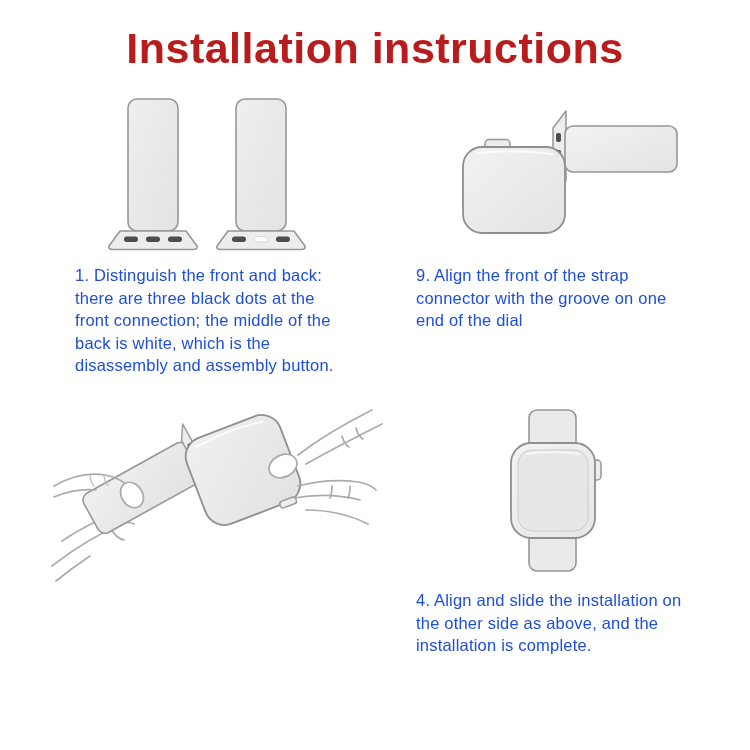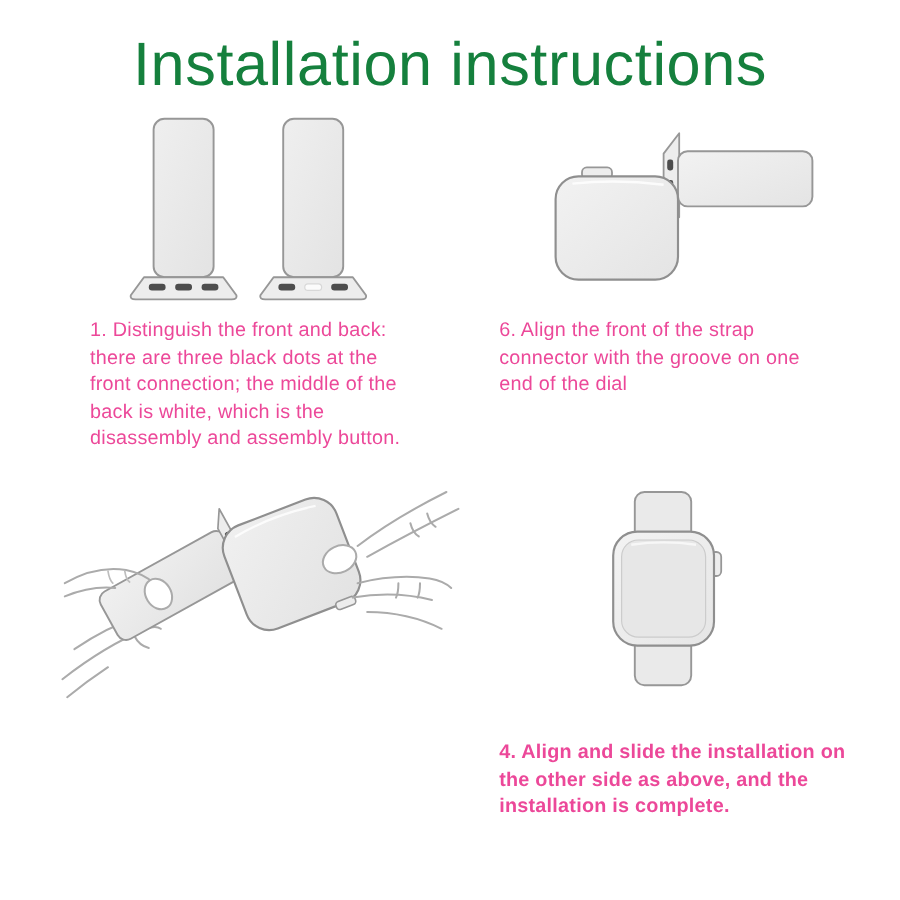--- a/index.html
+++ b/index.html
@@ -2,31 +2,31 @@
 <html><head>
 <meta charset="utf-8">
 <style>
   html,body{margin:0;padding:0;background:#fff;}
   .canvas{
     position:relative;width:750px;height:750px;background:#ffffff;
     font-family:"Liberation Sans", sans-serif;overflow:hidden;
   }
   .page-title{
     position:absolute;top:24px;left:0;width:750px;text-align:center;
-    font-size:51px;font-weight:400;color:#15803d;letter-spacing:0.5px;margin:0;
+    font-size:43px;font-weight:700;color:#b91c1c;letter-spacing:0.5px;margin:0;
   }
   .ill{position:absolute;}
   .caption{
     position:absolute;margin:0;font-size:16.5px;line-height:22.5px;
-    color:#ec4899;white-space:pre-line;letter-spacing:0.2px;
+    color:#1d4ed8;white-space:pre-line;letter-spacing:0.2px;
   }
   .cap-1{left:75px;top:264px;width:320px;}
   .cap-2{left:416px;top:264px;width:320px;}
   .cap-3{left:75px;top:589px;width:330px;}
-  .cap-4{left:416px;top:616px;width:330px;font-weight:bold;}
+  .cap-4{left:416px;top:589px;width:330px;}
   .ill-1{left:58px;top:92px;}
   .ill-2{left:405px;top:95px;}
   .ill-3{left:50px;top:398px;}
   .ill-4{left:468px;top:397px;}
 </style>
 </head>
 <body>
 
 <div class="canvas">
 
@@ -139,20 +139,20 @@
     <rect x="43" y="46" width="84" height="95" rx="20" fill="url(#g4)" stroke="#8f8f8f" stroke-width="1.8"></rect>
     <rect x="50" y="53" width="70" height="81" rx="14" fill="#e7e7e7" stroke="#cccccc" stroke-width="1"></rect>
     <path d="M58,57 Q85,53 112,57" fill="none" stroke="#f7f7f7" stroke-width="2"></path>
   </svg>
 
   <p class="caption cap-1">1. Distinguish the front and back:
 there are three black dots at the
 front connection; the middle of the
 back is white, which is the
 disassembly and assembly button.</p>
-  <p class="caption cap-2">6. Align the front of the strap
+  <p class="caption cap-2">9. Align the front of the strap
 connector with the groove on one
 end of the dial</p>
   <p class="caption cap-4">4. Align and slide the installation on
 the other side as above, and the
 installation is complete.</p>
 
 </div>
 
 </body></html>

